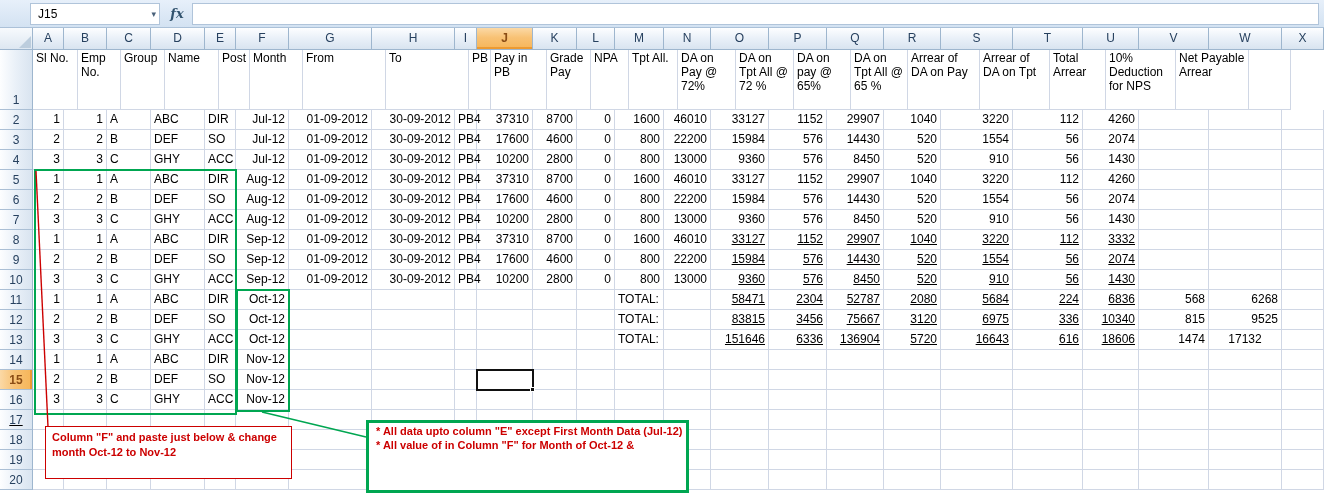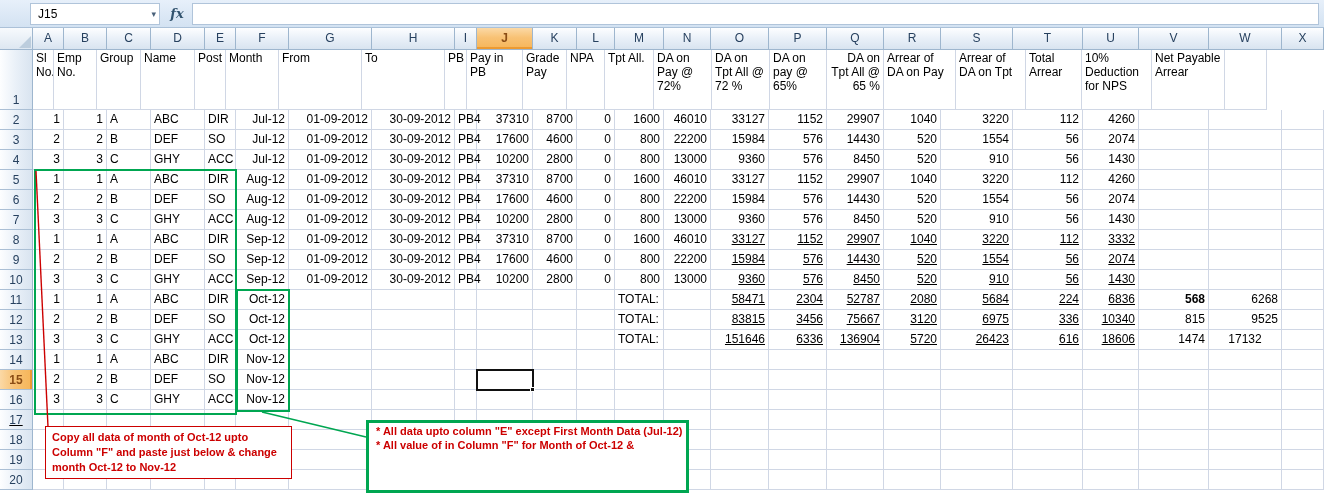--- a/index.html
+++ b/index.html
@@ -108,37 +108,37 @@
         <div class="ch" style="width: 57px;">R</div>
         <div class="ch" style="width: 72px;">S</div>
         <div class="ch" style="width: 70px;">T</div>
         <div class="ch" style="width: 56px;">U</div>
         <div class="ch" style="width: 70px;">V</div>
         <div class="ch" style="width: 73px;">W</div>
         <div class="ch" style="width: 42px;">X</div>
       </div>
       <div class="grow" style="height: 60px;">
         <div class="rh">1</div>
-        <div class="cell h1" style="width: 21px; text-align: left;">Sl No.</div>
+        <div class="cell h1" style="width: 45px; text-align: left;">Sl No.</div>
         <div class="cell h1" style="width: 43px; text-align: left;">Emp No.</div>
         <div class="cell h1" style="width: 44px; text-align: left;">Group</div>
         <div class="cell h1" style="width: 54px; text-align: left;">Name</div>
         <div class="cell h1" style="width: 31px; text-align: left;">Post</div>
         <div class="cell h1" style="width: 53px; text-align: left;">Month</div>
         <div class="cell h1" style="width: 83px; text-align: left;">From</div>
         <div class="cell h1" style="width: 83px; text-align: left;">To</div>
         <div class="cell h1 ovf" style="width: 22px; text-align: left;">PB</div>
         <div class="cell h1" style="width: 56px; text-align: left;">Pay in PB</div>
         <div class="cell h1" style="width: 44px; text-align: left;">Grade Pay</div>
         <div class="cell h1" style="width: 38px; text-align: left;">NPA</div>
         <div class="cell h1" style="width: 49px; text-align: left;">Tpt All.</div>
         <div class="cell h1" style="width: 58px; text-align: left;">DA on Pay @ 72%</div>
         <div class="cell h1" style="width: 58px; text-align: left;">DA on Tpt All @ 72 %</div>
         <div class="cell h1" style="width: 57px; text-align: left;">DA on pay @ 65%</div>
-        <div class="cell h1" style="width: 57px; text-align: right;">DA on Tpt All @ 65 %</div>
+        <div class="cell h1" style="width: 57px; text-align: left;">DA on Tpt All @ 65 %</div>
         <div class="cell h1" style="width: 72px; text-align: left;">Arrear of DA on Pay</div>
         <div class="cell h1" style="width: 70px; text-align: left;">Arrear of DA on Tpt</div>
         <div class="cell h1" style="width: 56px; text-align: left;">Total Arrear</div>
         <div class="cell h1" style="width: 70px; text-align: left;">10% Deduction for NPS</div>
         <div class="cell h1" style="width: 73px; text-align: left;">Net Payable Arrear</div>
         <div class="cell h1" style="width: 42px; text-align: left;"></div>
       </div>
       <div class="grow" style="height: 20px;">
         <div class="rh">2</div>
         <div class="cell" style="width: 31px; text-align: right;">1</div>
@@ -398,21 +398,21 @@
         <div class="cell" style="width: 38px; text-align: right;"></div>
         <div class="cell" style="width: 49px; text-align: left;">TOTAL:</div>
         <div class="cell" style="width: 47px; text-align: right;"></div>
         <div class="cell u" style="width: 58px; text-align: right;">58471</div>
         <div class="cell u" style="width: 58px; text-align: right;">2304</div>
         <div class="cell u" style="width: 57px; text-align: right;">52787</div>
         <div class="cell u" style="width: 57px; text-align: right;">2080</div>
         <div class="cell u" style="width: 72px; text-align: right;">5684</div>
         <div class="cell u" style="width: 70px; text-align: right;">224</div>
         <div class="cell u" style="width: 56px; text-align: right;">6836</div>
-        <div class="cell" style="width: 70px; text-align: right; font-weight: bold;">568</div>
+        <div class="cell" style="width: 70px; text-align: right;">568</div>
         <div class="cell" style="width: 73px; text-align: right;">6268</div>
         <div class="cell" style="width: 42px; text-align: right;"></div>
       </div>
       <div class="grow" style="height: 20px;">
         <div class="rh">12</div>
         <div class="cell" style="width: 31px; text-align: right;">2</div>
         <div class="cell" style="width: 43px; text-align: right;">2</div>
         <div class="cell" style="width: 44px; text-align: left;">B</div>
         <div class="cell" style="width: 54px; text-align: left;">DEF</div>
         <div class="cell" style="width: 31px; text-align: left;">SO</div>
@@ -449,21 +449,21 @@
         <div class="cell ovf" style="width: 22px; text-align: left;"></div>
         <div class="cell" style="width: 56px; text-align: right;"></div>
         <div class="cell" style="width: 44px; text-align: right;"></div>
         <div class="cell" style="width: 38px; text-align: right;"></div>
         <div class="cell" style="width: 49px; text-align: left;">TOTAL:</div>
         <div class="cell" style="width: 47px; text-align: right;"></div>
         <div class="cell u" style="width: 58px; text-align: right;">151646</div>
         <div class="cell u" style="width: 58px; text-align: right;">6336</div>
         <div class="cell u" style="width: 57px; text-align: right;">136904</div>
         <div class="cell u" style="width: 57px; text-align: right;">5720</div>
-        <div class="cell u" style="width: 72px; text-align: right;">26423</div>
+        <div class="cell u" style="width: 72px; text-align: right;">16643</div>
         <div class="cell u" style="width: 70px; text-align: right;">616</div>
         <div class="cell u" style="width: 56px; text-align: right;">18606</div>
         <div class="cell" style="width: 70px; text-align: right;">1474</div>
         <div class="cell" style="width: 73px; text-align: center;">17132</div>
         <div class="cell" style="width: 42px; text-align: right;"></div>
       </div>
       <div class="grow" style="height: 20px;">
         <div class="rh">14</div>
         <div class="cell" style="width: 31px; text-align: right;">1</div>
         <div class="cell" style="width: 43px; text-align: right;">1</div>
@@ -656,21 +656,20 @@
 
   <div class="green-rect rect1"></div>
   <div class="green-rect rect2"></div>
 
   <svg class="leaders" width="1324" height="493">
     <line class="redline" x1="36" y1="171" x2="48" y2="427"></line>
     <line class="greenline" x1="262" y1="412" x2="366" y2="437"></line>
   </svg>
 
   <div class="red-note">
-    <div>Copy all data of month of Oct-12 upto</div>
     <div>Column "F" and paste just below &amp; change</div>
     <div>month Oct-12 to Nov-12</div>
   </div>
 
   <div class="green-note">
     <div class="gn-b">* All data upto column "E" except First Month Data (Jul-12)</div>
     <div class="gn-b">*  All value of in Column "F" for Month of Oct-12 &amp;</div>
   </div>
 
   <div class="selection">

